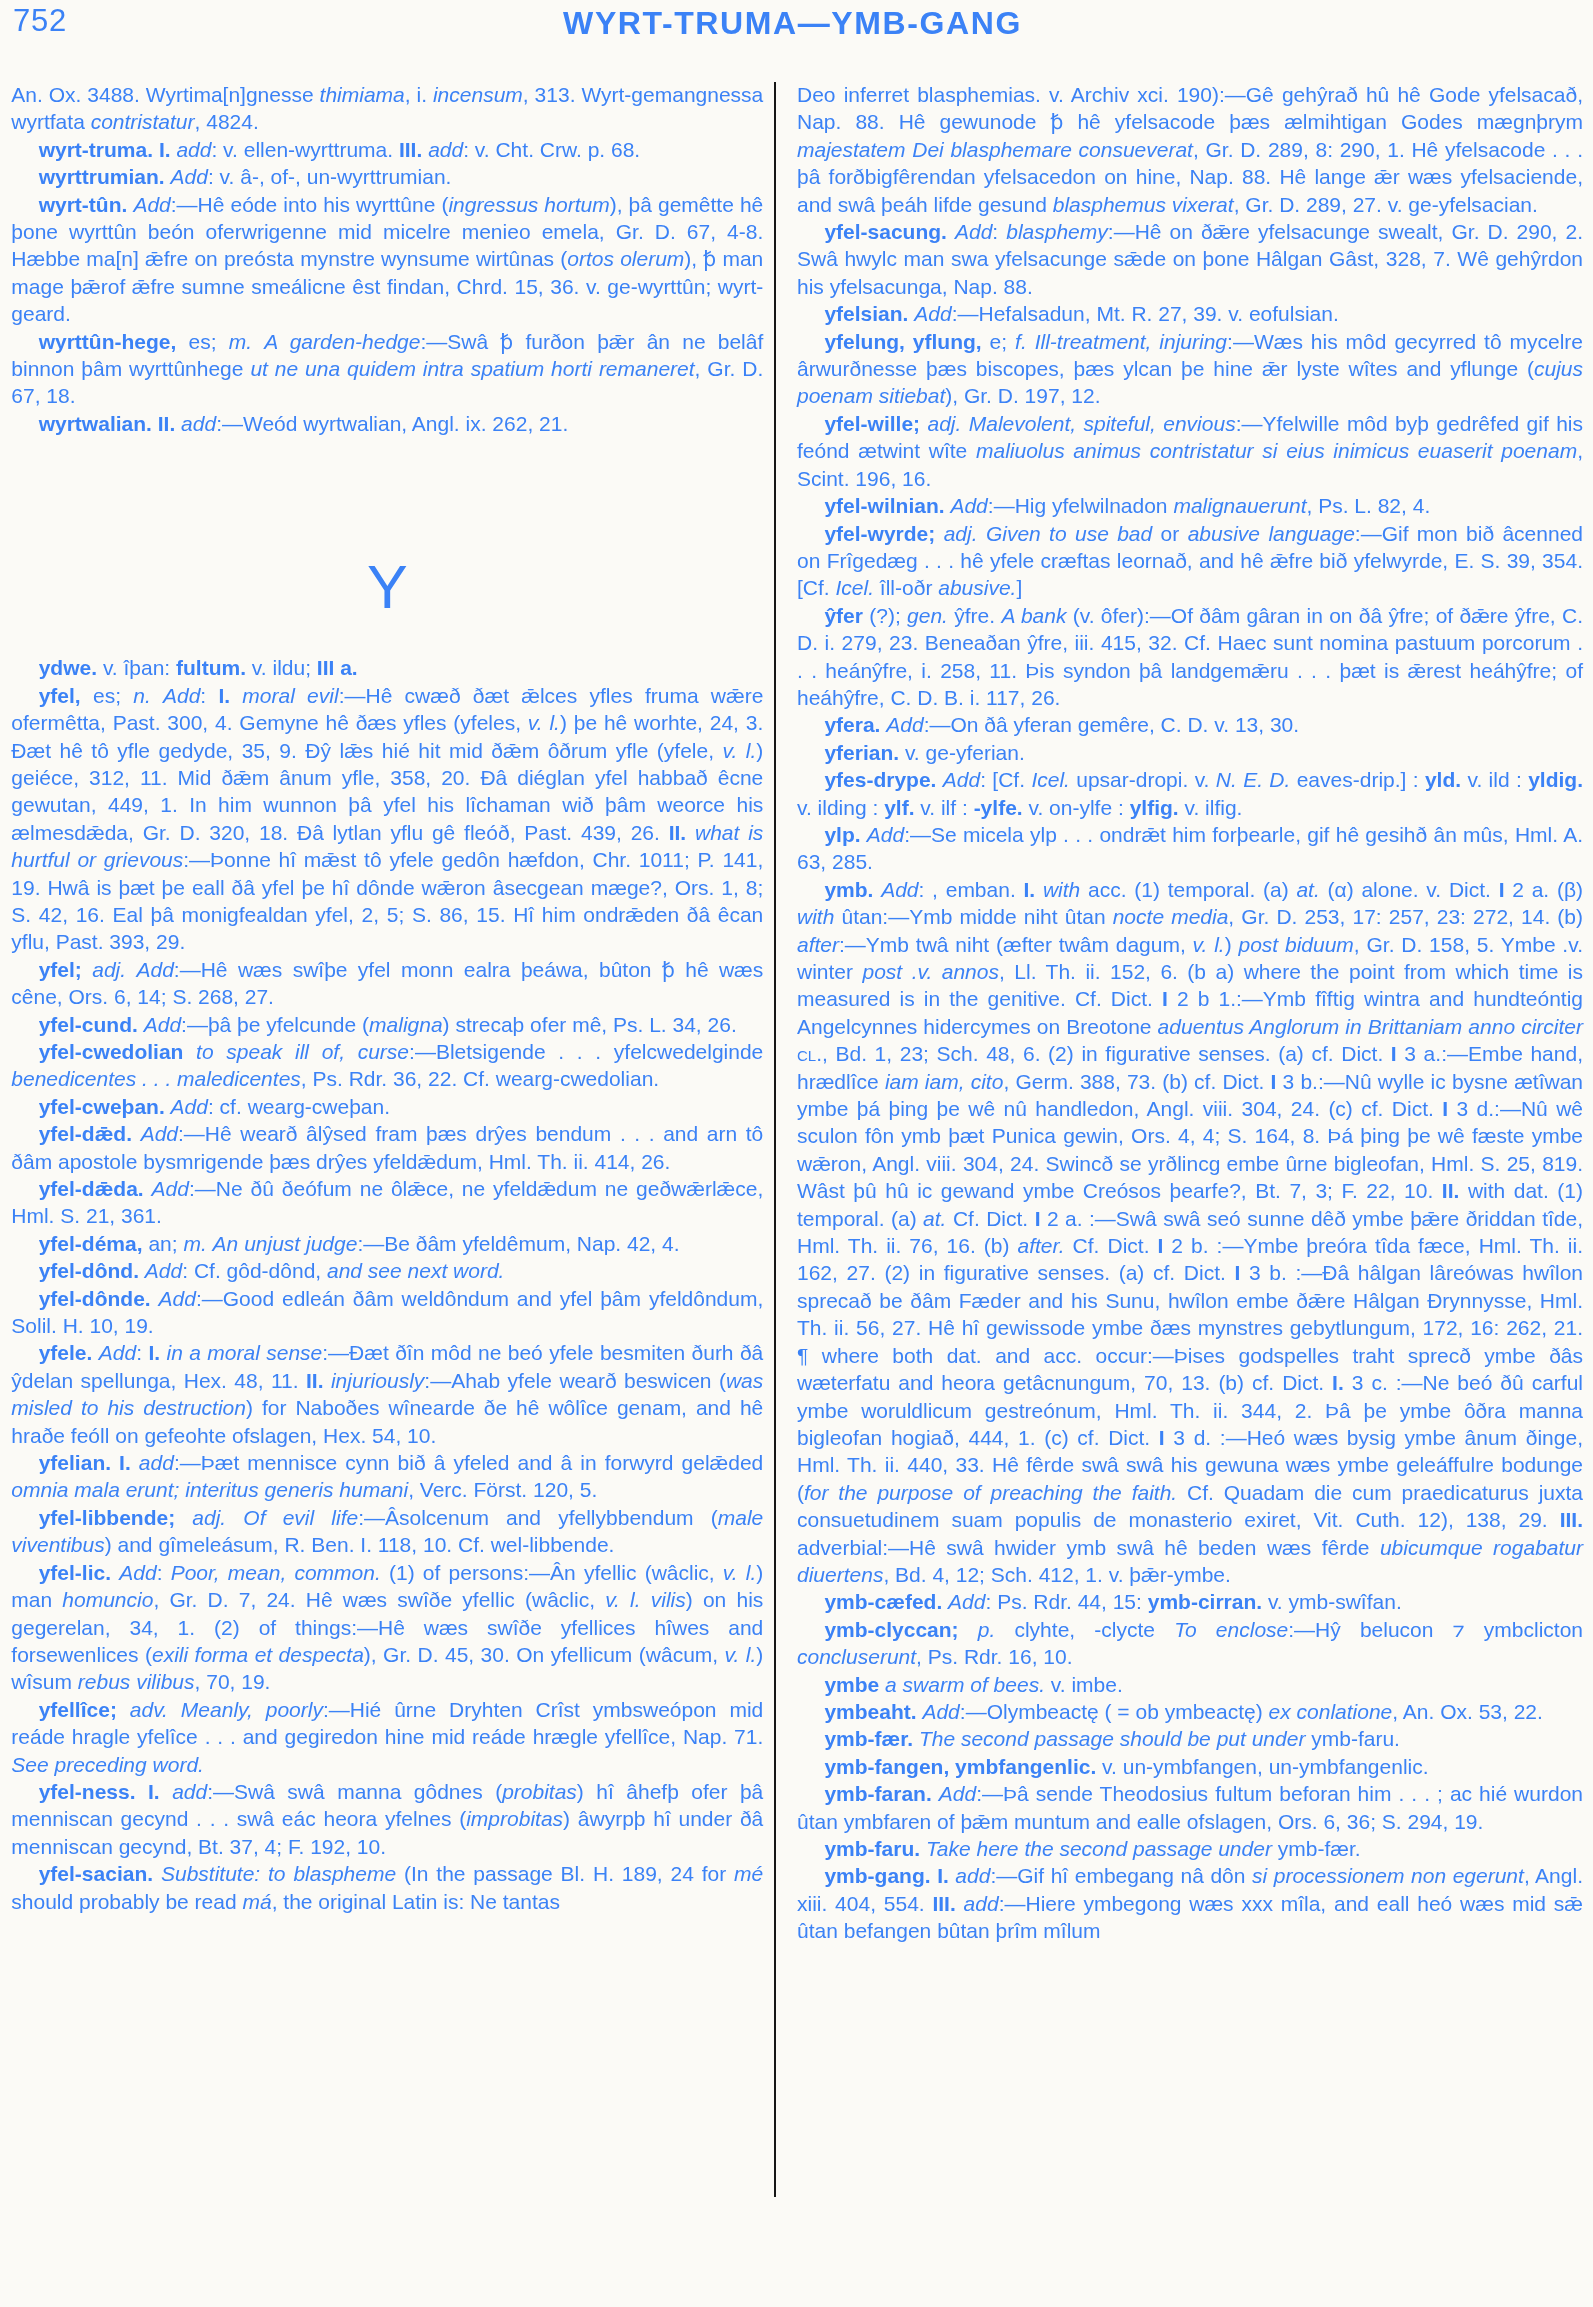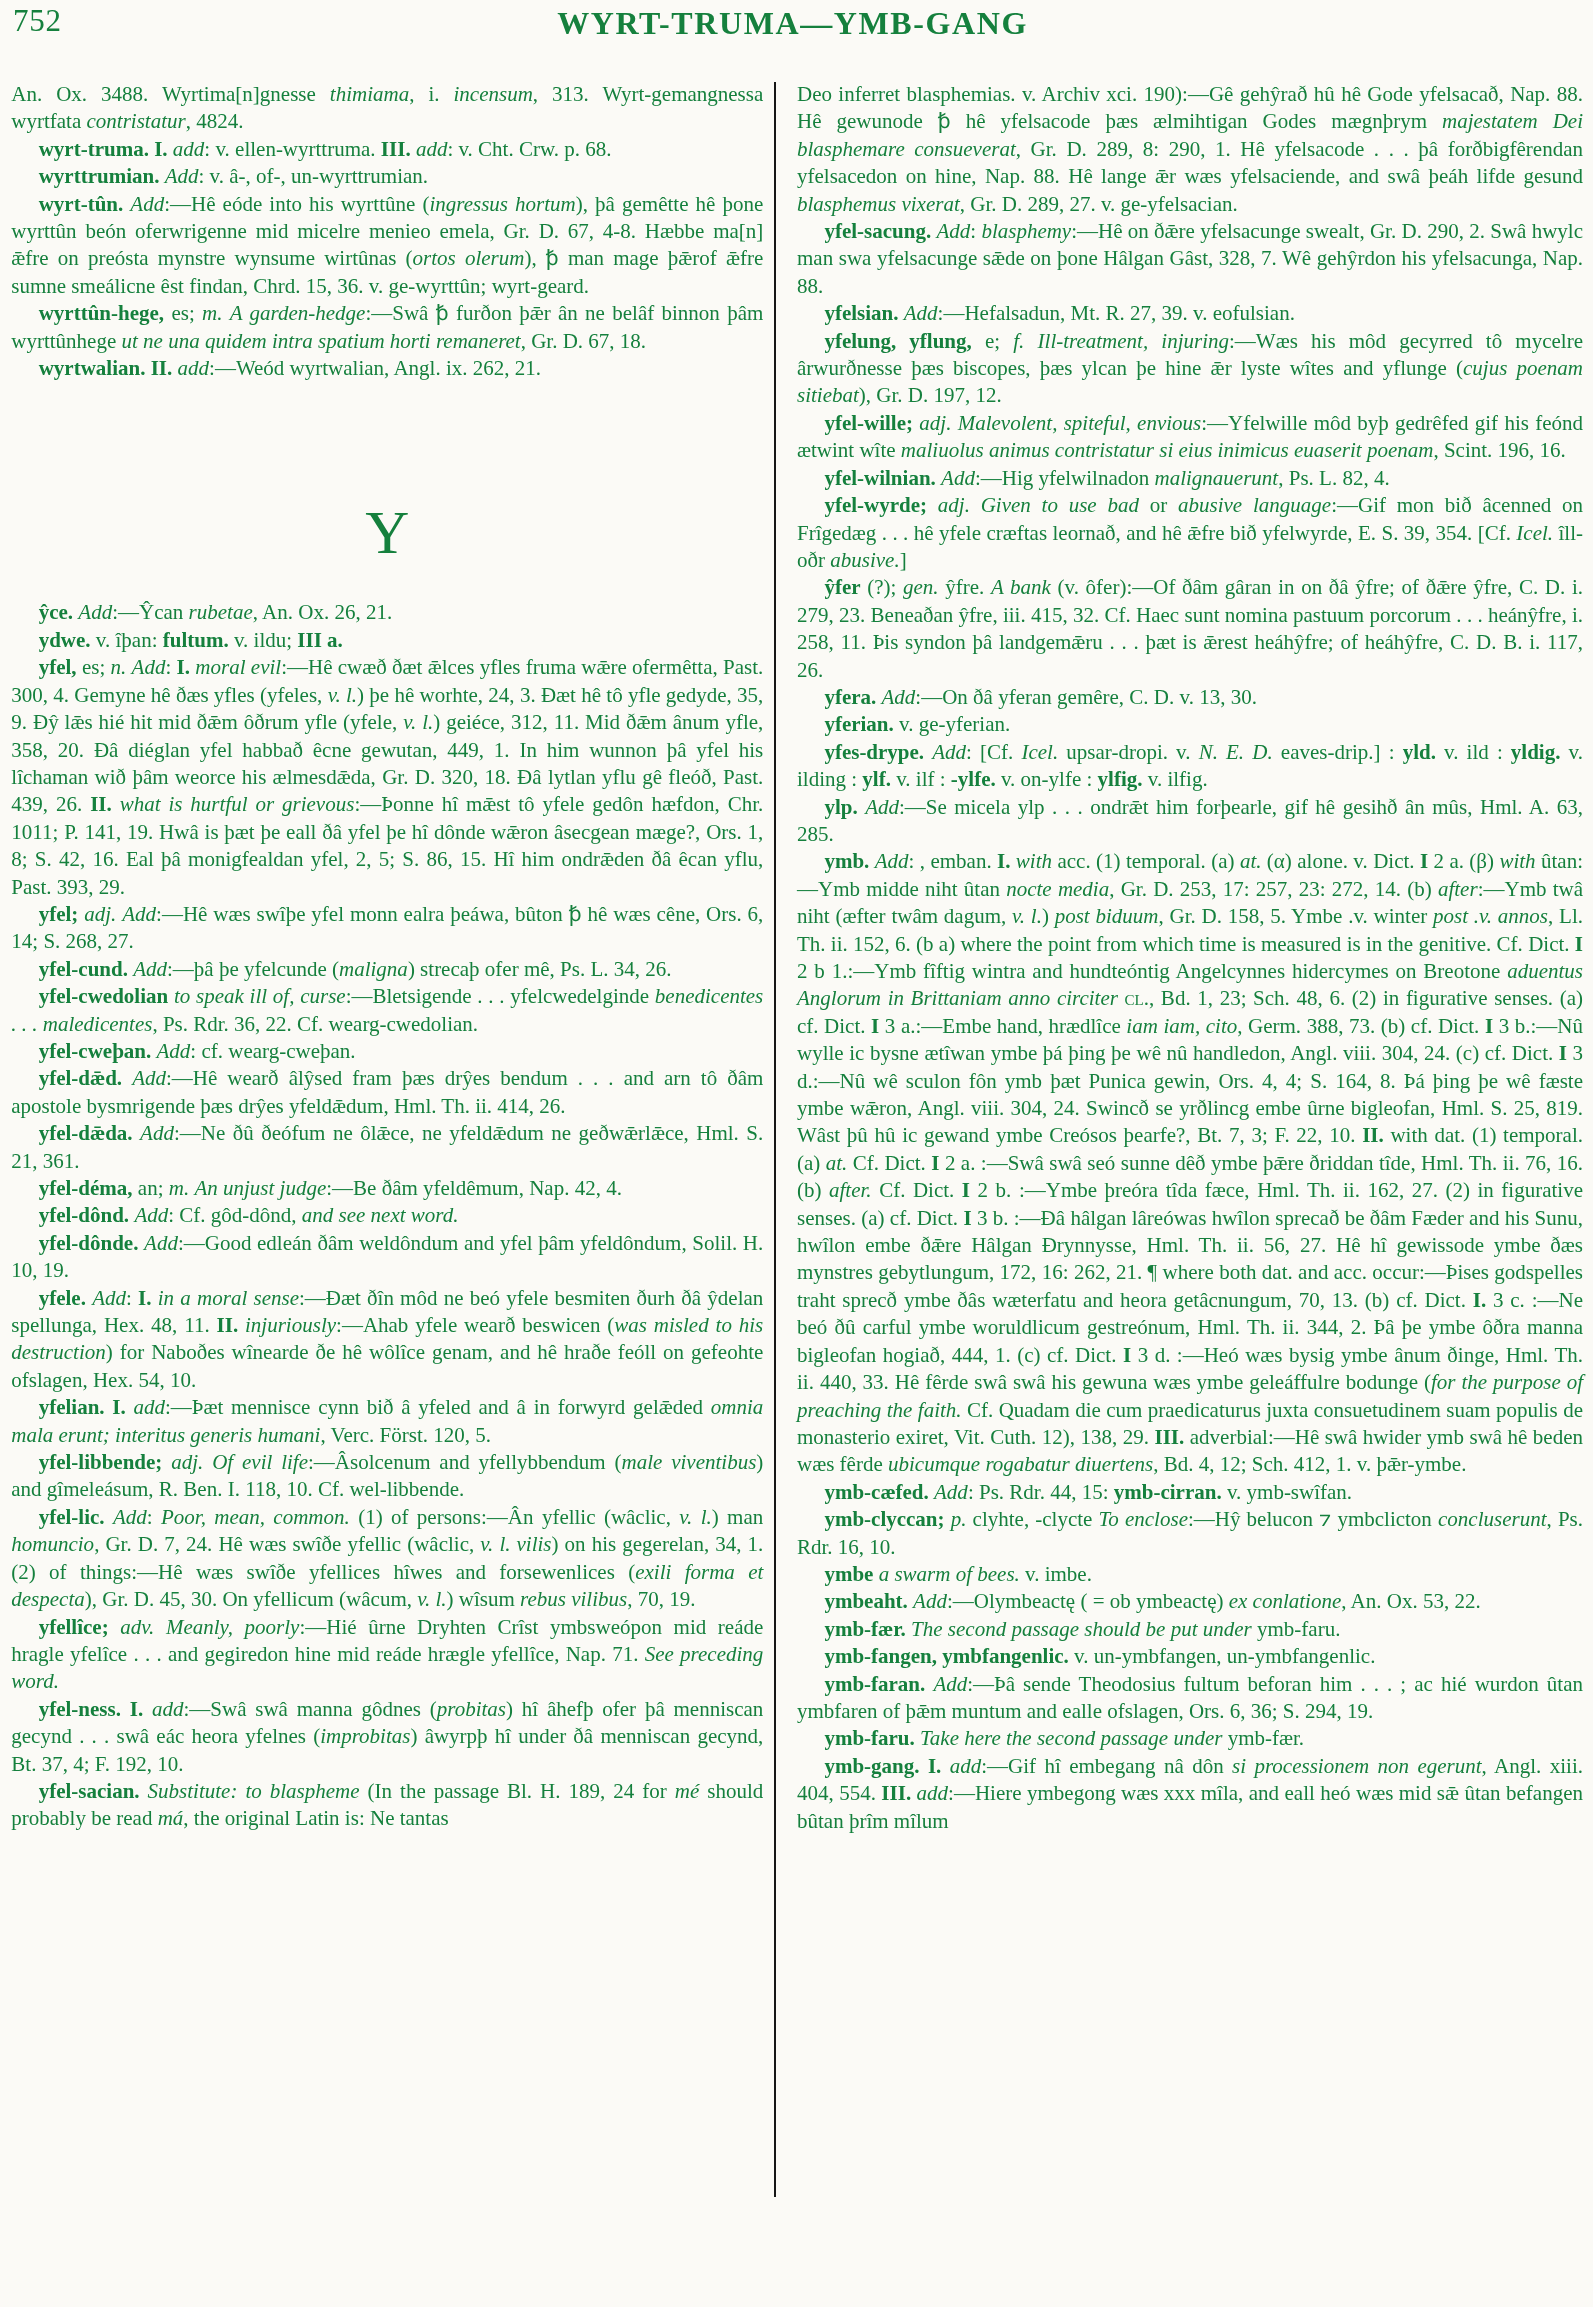--- a/index.html
+++ b/index.html
@@ -1,17 +1,17 @@
 <!DOCTYPE html>
 <html style="font-size:13px"><head>
 <meta charset="utf-8">
 <style>
   html,body{margin:0;padding:0;background:#e8e6e0;}
-  .page{position:relative;width:1593px;height:2307px;background:#fbfaf6;color:#15803d;
-        font-family:Liberation Serif, serif;overflow:hidden;}
+  .page{position:relative;width:1593px;height:2307px;background:#fbfaf6;color:#3b82f6;
+        font-family:Liberation Sans, sans-serif;overflow:hidden;}
   .pagenum{position:absolute;left:13px;top:3.2px;font-size:31px;letter-spacing:0.8px;}
   .title{position:absolute;left:0;right:8px;top:4.8px;margin:0;text-align:center;
          font-size:32px;font-weight:bold;letter-spacing:1.6px;}
   .col{position:absolute;top:81px;font-size:21px;line-height:27.4px;text-align:justify;}
   .col-left{left:11.3px;width:752px;}
   .col-right{left:797px;width:786px;}
   .divider{position:absolute;left:774px;top:82px;width:2.4px;height:2115px;background:#161616;}
   p.entry{margin:0;text-indent:27.4px;}
   p.cont{text-indent:0;}
   .b{font-weight:bold;}
@@ -27,21 +27,20 @@
   <span class="pagenum">752</span>
   <h1 class="title">WYRT-TRUMA—YMB-GANG</h1>
   <div class="col col-left">
       <p class="entry cont"><span>An. Ox. 3488.  Wyrtima[n]gnesse </span><span class="i">thimiama</span><span>, i. </span><span class="i">incensum</span><span>, 313.  Wyrt-gemangnessa wyrtfata </span><span class="i">contristatur</span><span>, 4824.</span></p>
       <p class="entry"><span class="b">wyrt-truma.</span><span>  </span><span class="b">I.</span><span> </span><span class="i">add</span><span>: v. ellen-wyrttruma.   </span><span class="b">III.</span><span> </span><span class="i">add</span><span>: v. Cht. Crw. p. 68.</span></p>
       <p class="entry"><span class="b">wyrttrumian.</span><span>  </span><span class="i">Add</span><span>: v. â-, of-, un-wyrttrumian.</span></p>
       <p class="entry"><span class="b">wyrt-tûn.</span><span>  </span><span class="i">Add</span><span>:—Hê eóde into his wyrttûne (</span><span class="i">ingressus hortum</span><span>), þâ gemêtte hê þone wyrttûn beón oferwrigenne mid micelre menieo emela, Gr. D. 67, 4-8.  Hæbbe ma[n] ǣfre on preósta mynstre wynsume wirtûnas (</span><span class="i">ortos olerum</span><span>), ꝥ man mage þǣrof ǣfre sumne smeálicne êst findan, Chrd. 15, 36.  v. ge-wyrttûn; wyrt-geard.</span></p>
       <p class="entry"><span class="b">wyrttûn-hege,</span><span> es; </span><span class="i">m.</span><span>  </span><span class="i">A garden-hedge</span><span>:—Swâ ꝥ furðon þǣr ân ne belâf binnon þâm wyrttûnhege </span><span class="i">ut ne una quidem intra spatium horti remaneret</span><span>, Gr. D. 67, 18.</span></p>
       <p class="entry"><span class="b">wyrtwalian.</span><span>  </span><span class="b">II.</span><span> </span><span class="i">add</span><span>:—Weód wyrtwalian, Angl. ix. 262, 21.</span></p>
       <div class="section-letter">Y</div>
-      <p class="entry"><span class="b">ŷce.</span><span>  </span><span class="i">Add</span><span>:—Ŷcan </span><span class="i">rubetae</span><span>, An. Ox. 26, 21.</span></p>
       <p class="entry"><span class="b">ydwe.</span><span>  v. îþan: </span><span class="b">fultum.</span><span>  v. ildu; </span><span class="b">III a.</span></p>
       <p class="entry"><span class="b">yfel,</span><span> es; </span><span class="i">n.</span><span>  </span><span class="i">Add</span><span>: </span><span class="b">I.</span><span> </span><span class="i">moral evil</span><span>:—Hê cwæð ðæt ǣlces yfles fruma wǣre ofermêtta, Past. 300, 4.  Gemyne hê ðæs yfles (yfeles, </span><span class="i">v. l.</span><span>) þe hê worhte, 24, 3.  Ðæt hê tô yfle gedyde, 35, 9.  Ðŷ lǣs hié hit mid ðǣm ôðrum yfle (yfele, </span><span class="i">v. l.</span><span>) geiéce, 312, 11.  Mid ðǣm ânum yfle, 358, 20.  Ðâ diéglan yfel habbað êcne gewutan, 449, 1.  In him wunnon þâ yfel his lîchaman wið þâm weorce his ælmesdǣda, Gr. D. 320, 18.  Ðâ lytlan yflu gê fleóð, Past. 439, 26.  </span><span class="b">II.</span><span> </span><span class="i">what is hurtful or grievous</span><span>:—Þonne hî mǣst tô yfele gedôn hæfdon, Chr. 1011; P. 141, 19.  Hwâ is þæt þe eall ðâ yfel þe hî dônde wǣron âsecgean mæge?, Ors. 1, 8; S. 42, 16.  Eal þâ monigfealdan yfel, 2, 5; S. 86, 15.  Hî him ondrǣden ðâ êcan yflu, Past. 393, 29.</span></p>
       <p class="entry"><span class="b">yfel;</span><span> </span><span class="i">adj.</span><span>  </span><span class="i">Add</span><span>:—Hê wæs swîþe yfel monn ealra þeáwa, bûton ꝥ hê wæs cêne, Ors. 6, 14; S. 268, 27.</span></p>
       <p class="entry"><span class="b">yfel-cund.</span><span>  </span><span class="i">Add</span><span>:—þâ þe yfelcunde (</span><span class="i">maligna</span><span>) strecaþ ofer mê, Ps. L. 34, 26.</span></p>
       <p class="entry"><span class="b">yfel-cwedolian</span><span> </span><span class="i">to speak ill of, curse</span><span>:—Bletsigende . . . yfelcwedelginde </span><span class="i">benedicentes . . . maledicentes</span><span>, Ps. Rdr. 36, 22.  Cf. wearg-cwedolian.</span></p>
       <p class="entry"><span class="b">yfel-cweþan.</span><span>  </span><span class="i">Add</span><span>: cf. wearg-cweþan.</span></p>
       <p class="entry"><span class="b">yfel-dǣd.</span><span>  </span><span class="i">Add</span><span>:—Hê wearð âlŷsed fram þæs drŷes bendum . . . and arn tô ðâm apostole bysmrigende þæs drŷes yfeldǣdum, Hml. Th. ii. 414, 26.</span></p>
       <p class="entry"><span class="b">yfel-dǣda.</span><span>  </span><span class="i">Add</span><span>:—Ne ðû ðeófum ne ôlǣce, ne yfeldǣdum ne geðwǣrlǣce, Hml. S. 21, 361.</span></p>
       <p class="entry"><span class="b">yfel-déma,</span><span> an; </span><span class="i">m.</span><span>  </span><span class="i">An unjust judge</span><span>:—Be ðâm yfeldêmum, Nap. 42, 4.</span></p>
       <p class="entry"><span class="b">yfel-dônd.</span><span>  </span><span class="i">Add</span><span>: Cf. gôd-dônd, </span><span class="i">and see next word.</span></p>

